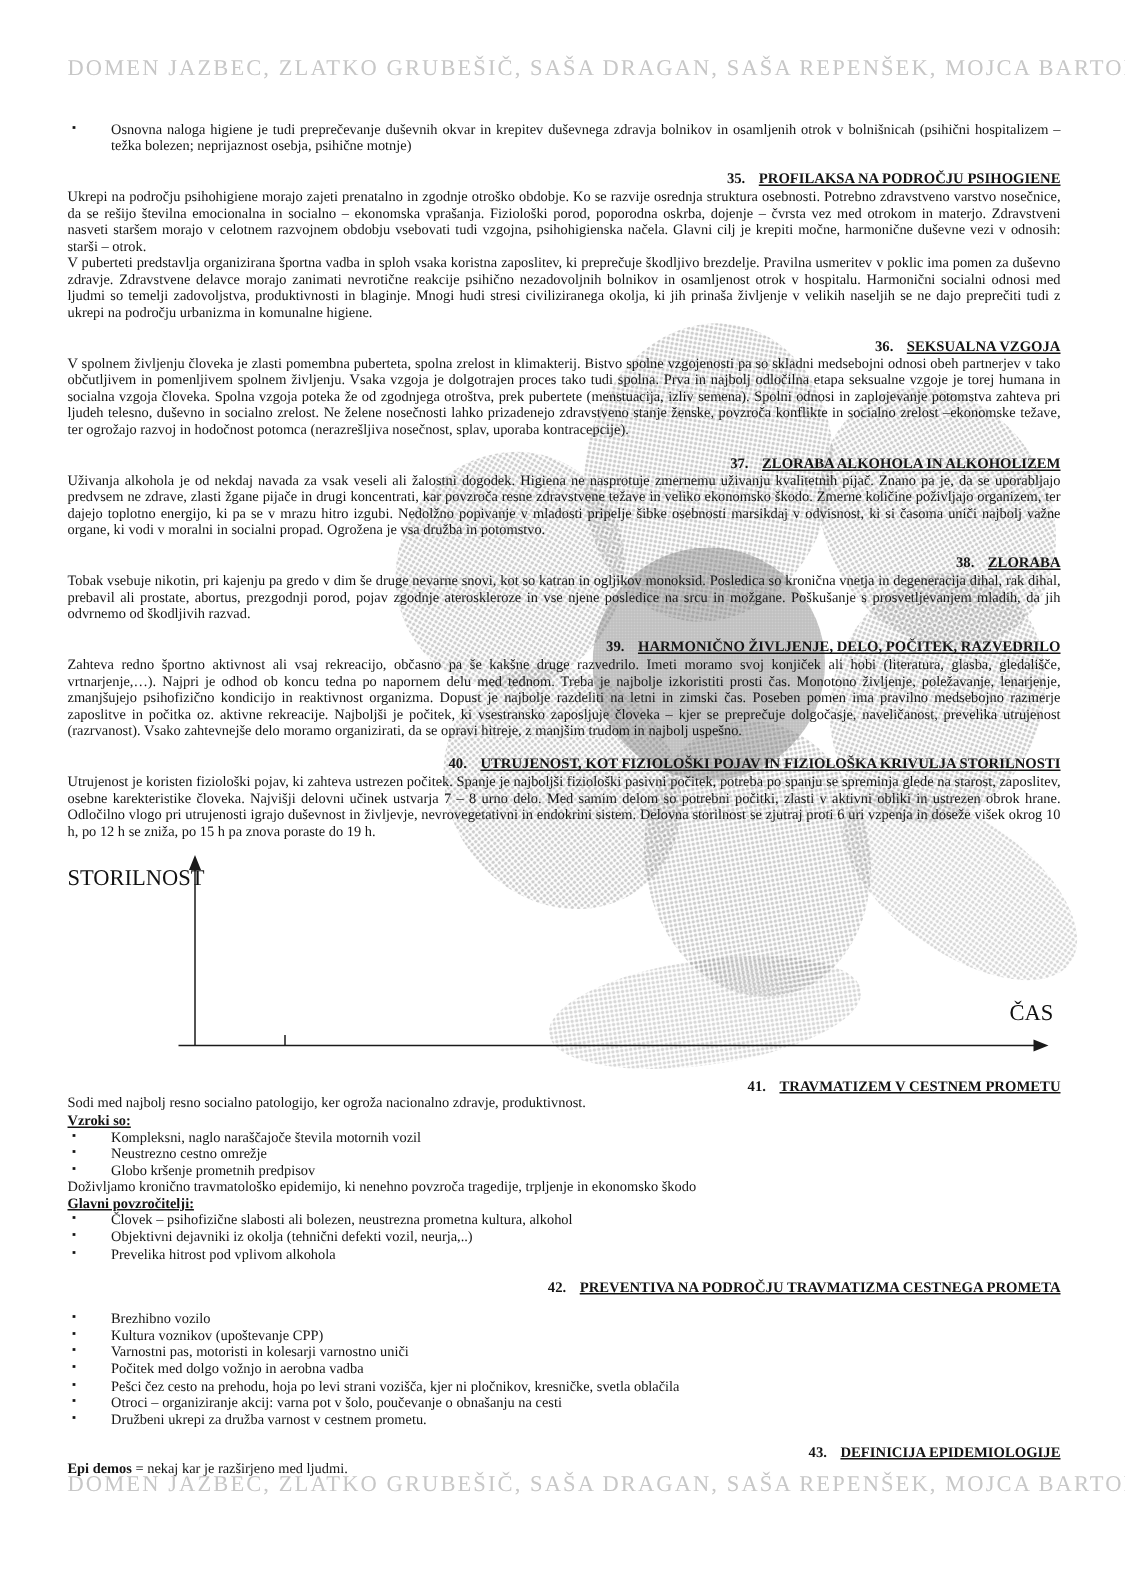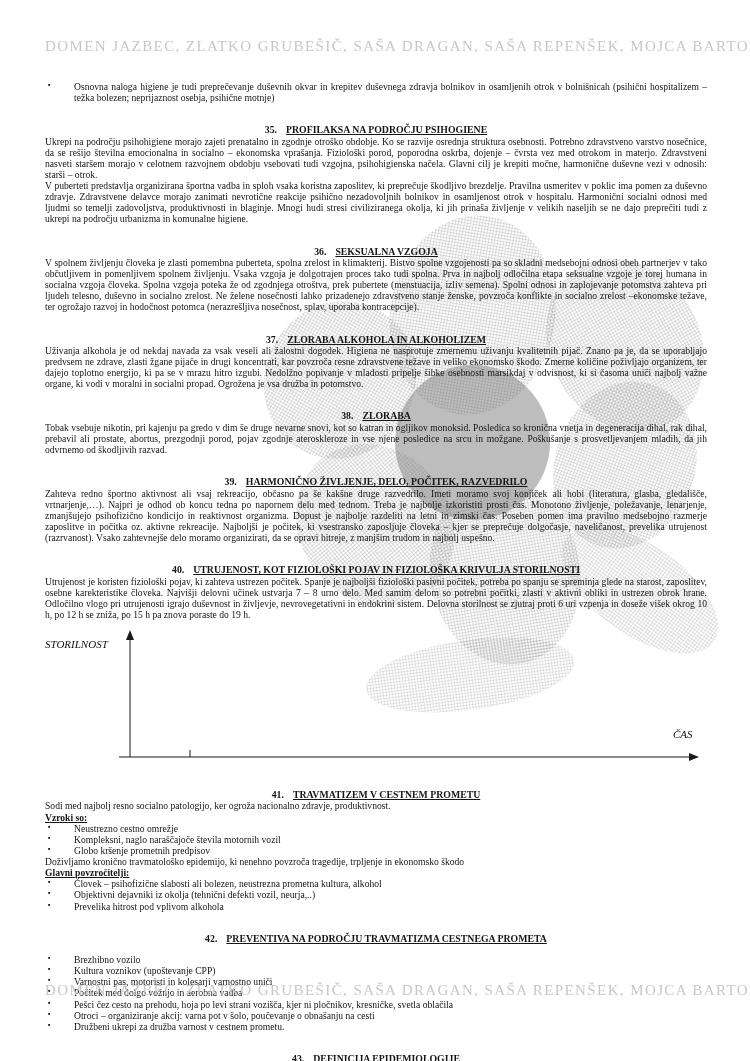--- a/index.html
+++ b/index.html
@@ -35,32 +35,32 @@
     text-align:center; color:#c7c7c7; font-size:15px; letter-spacing:1.4px;
     white-space:nowrap; font-weight:normal;
   }
   .footer-authors { position:absolute; left:45px; right:43px; top:982px; z-index:1; }
 
   .doc { margin-top:26px; font-size:9.6px; line-height:1.16; text-align:justify; }
 
   .bullet-item { position:relative; padding-left:29px; }
   .bullet-item::before { content:"▪"; position:absolute; left:3px; top:0; font-size:7.5px; }
 
-  h2.sec { font-size:9.8px; font-weight:bold; margin-top:21px; text-align:center; }
+  h2.sec { font-size:9.8px; font-weight:bold; margin-top:11px; text-align:right; }
   h2.sec .num { margin-right:9px; }
   h2.sec .t { text-decoration:underline; }
 
   .lbl { font-weight:bold; text-decoration:underline; }
   .bold { font-weight:bold;margin-top:10px; }
   .gap-after-head { margin-top:10px; }
 
   
   .chart { position:relative; width:100%; height:140px; margin-top:8px; }
   .chart svg { position:absolute; inset:0; }
-  .axis-label { position:absolute; font-size:11px; color:#111;font-style:italic; }
+  .axis-label { position:absolute; font-size:15px; color:#111; }
   .y-axis-label { left:0; top:10px; }
   .x-axis-label { left:628px; top:100px; }
 </style>
 </head>
 <body>
 
 <div class="page">
 
   <div class="watermark">
     <div class="petal p1"></div>
@@ -123,22 +123,22 @@
           </svg>
           <div class="axis-label y-axis-label">STORILNOST</div>
           <div class="axis-label x-axis-label">ČAS</div>
         </div>
       </section>
 
       <section>
         <h2 class="sec"><span class="num">41.</span><span class="t">TRAVMATIZEM V CESTNEM PROMETU</span></h2>
         <p>Sodi med najbolj resno socialno patologijo, ker ogroža nacionalno zdravje, produktivnost.</p>
         <p><span class="lbl">Vzroki so:</span></p>
+        <div class="bullet-item"><span>Kompleksni, naglo naraščajoče števila motornih vozil</span></div>
         <div class="bullet-item"><span>Neustrezno cestno omrežje</span></div>
-        <div class="bullet-item"><span>Kompleksni, naglo naraščajoče števila motornih vozil</span></div>
         <div class="bullet-item"><span>Globo kršenje prometnih predpisov</span></div>
         <p>Doživljamo kronično travmatološko epidemijo, ki nenehno povzroča tragedije, trpljenje in ekonomsko škodo</p>
         <p><span class="lbl">Glavni povzročitelji:</span></p>
         <div class="bullet-item"><span>Človek – psihofizične slabosti  ali bolezen, neustrezna prometna kultura, alkohol</span></div>
         <div class="bullet-item"><span>Objektivni dejavniki iz okolja (tehnični defekti vozil, neurja,..)</span></div>
         <div class="bullet-item"><span>Prevelika hitrost pod vplivom alkohola</span></div>
       </section>
 
       <section>
         <h2 class="sec"><span class="num">42.</span><span class="t">PREVENTIVA NA PODROČJU TRAVMATIZMA CESTNEGA PROMETA</span></h2>

